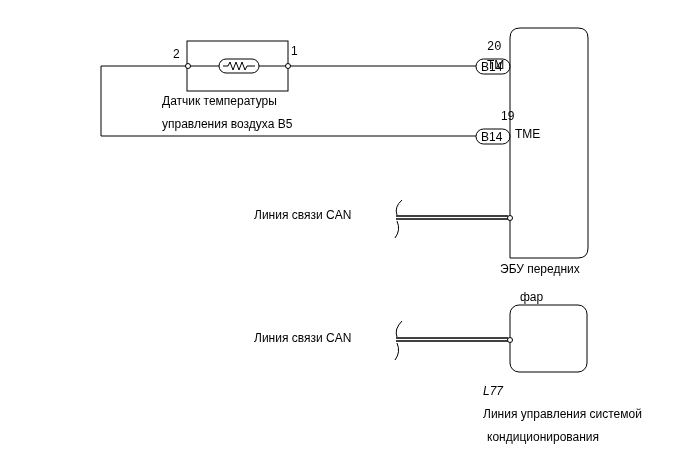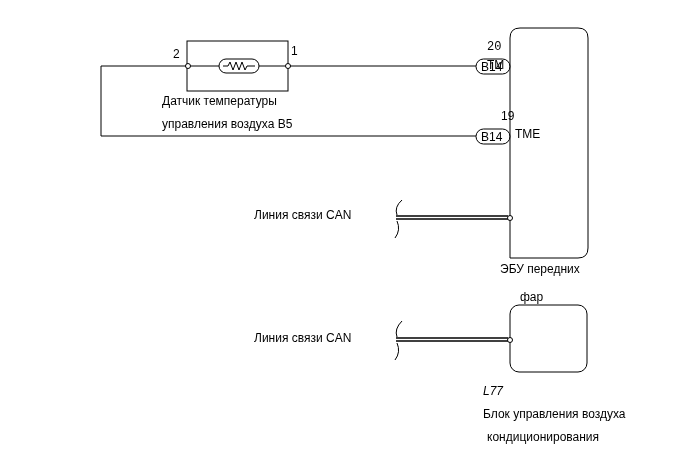--- a/index.html
+++ b/index.html
@@ -67,14 +67,14 @@
 <span class="lbl" style="left:481px;top:130px;">B14</span>
 <span class="lbl" style="left:515px;top:127px;">TME</span>
 
 <span class="lbl" style="left:500px;top:262px;">ЭБУ передних</span>
 <span class="lbl" style="left:500px;top:290px;margin-left:20px;">фар</span>
 
 <span class="lbl" style="left:254px;top:208px;">Линия связи CAN</span>
 <span class="lbl" style="left:254px;top:331px;">Линия связи CAN</span>
 
 <span class="lbl" style="left:483px;top:384px;font-style:italic;">L77</span>
-<span class="lbl" style="left:483px;top:407px;">Блок управления воздуха</span>
+<span class="lbl" style="left:483px;top:407px;">Линия управления системой</span>
 <span class="lbl" style="left:487px;top:430px;">кондиционирования</span>
 
 </body></html>

